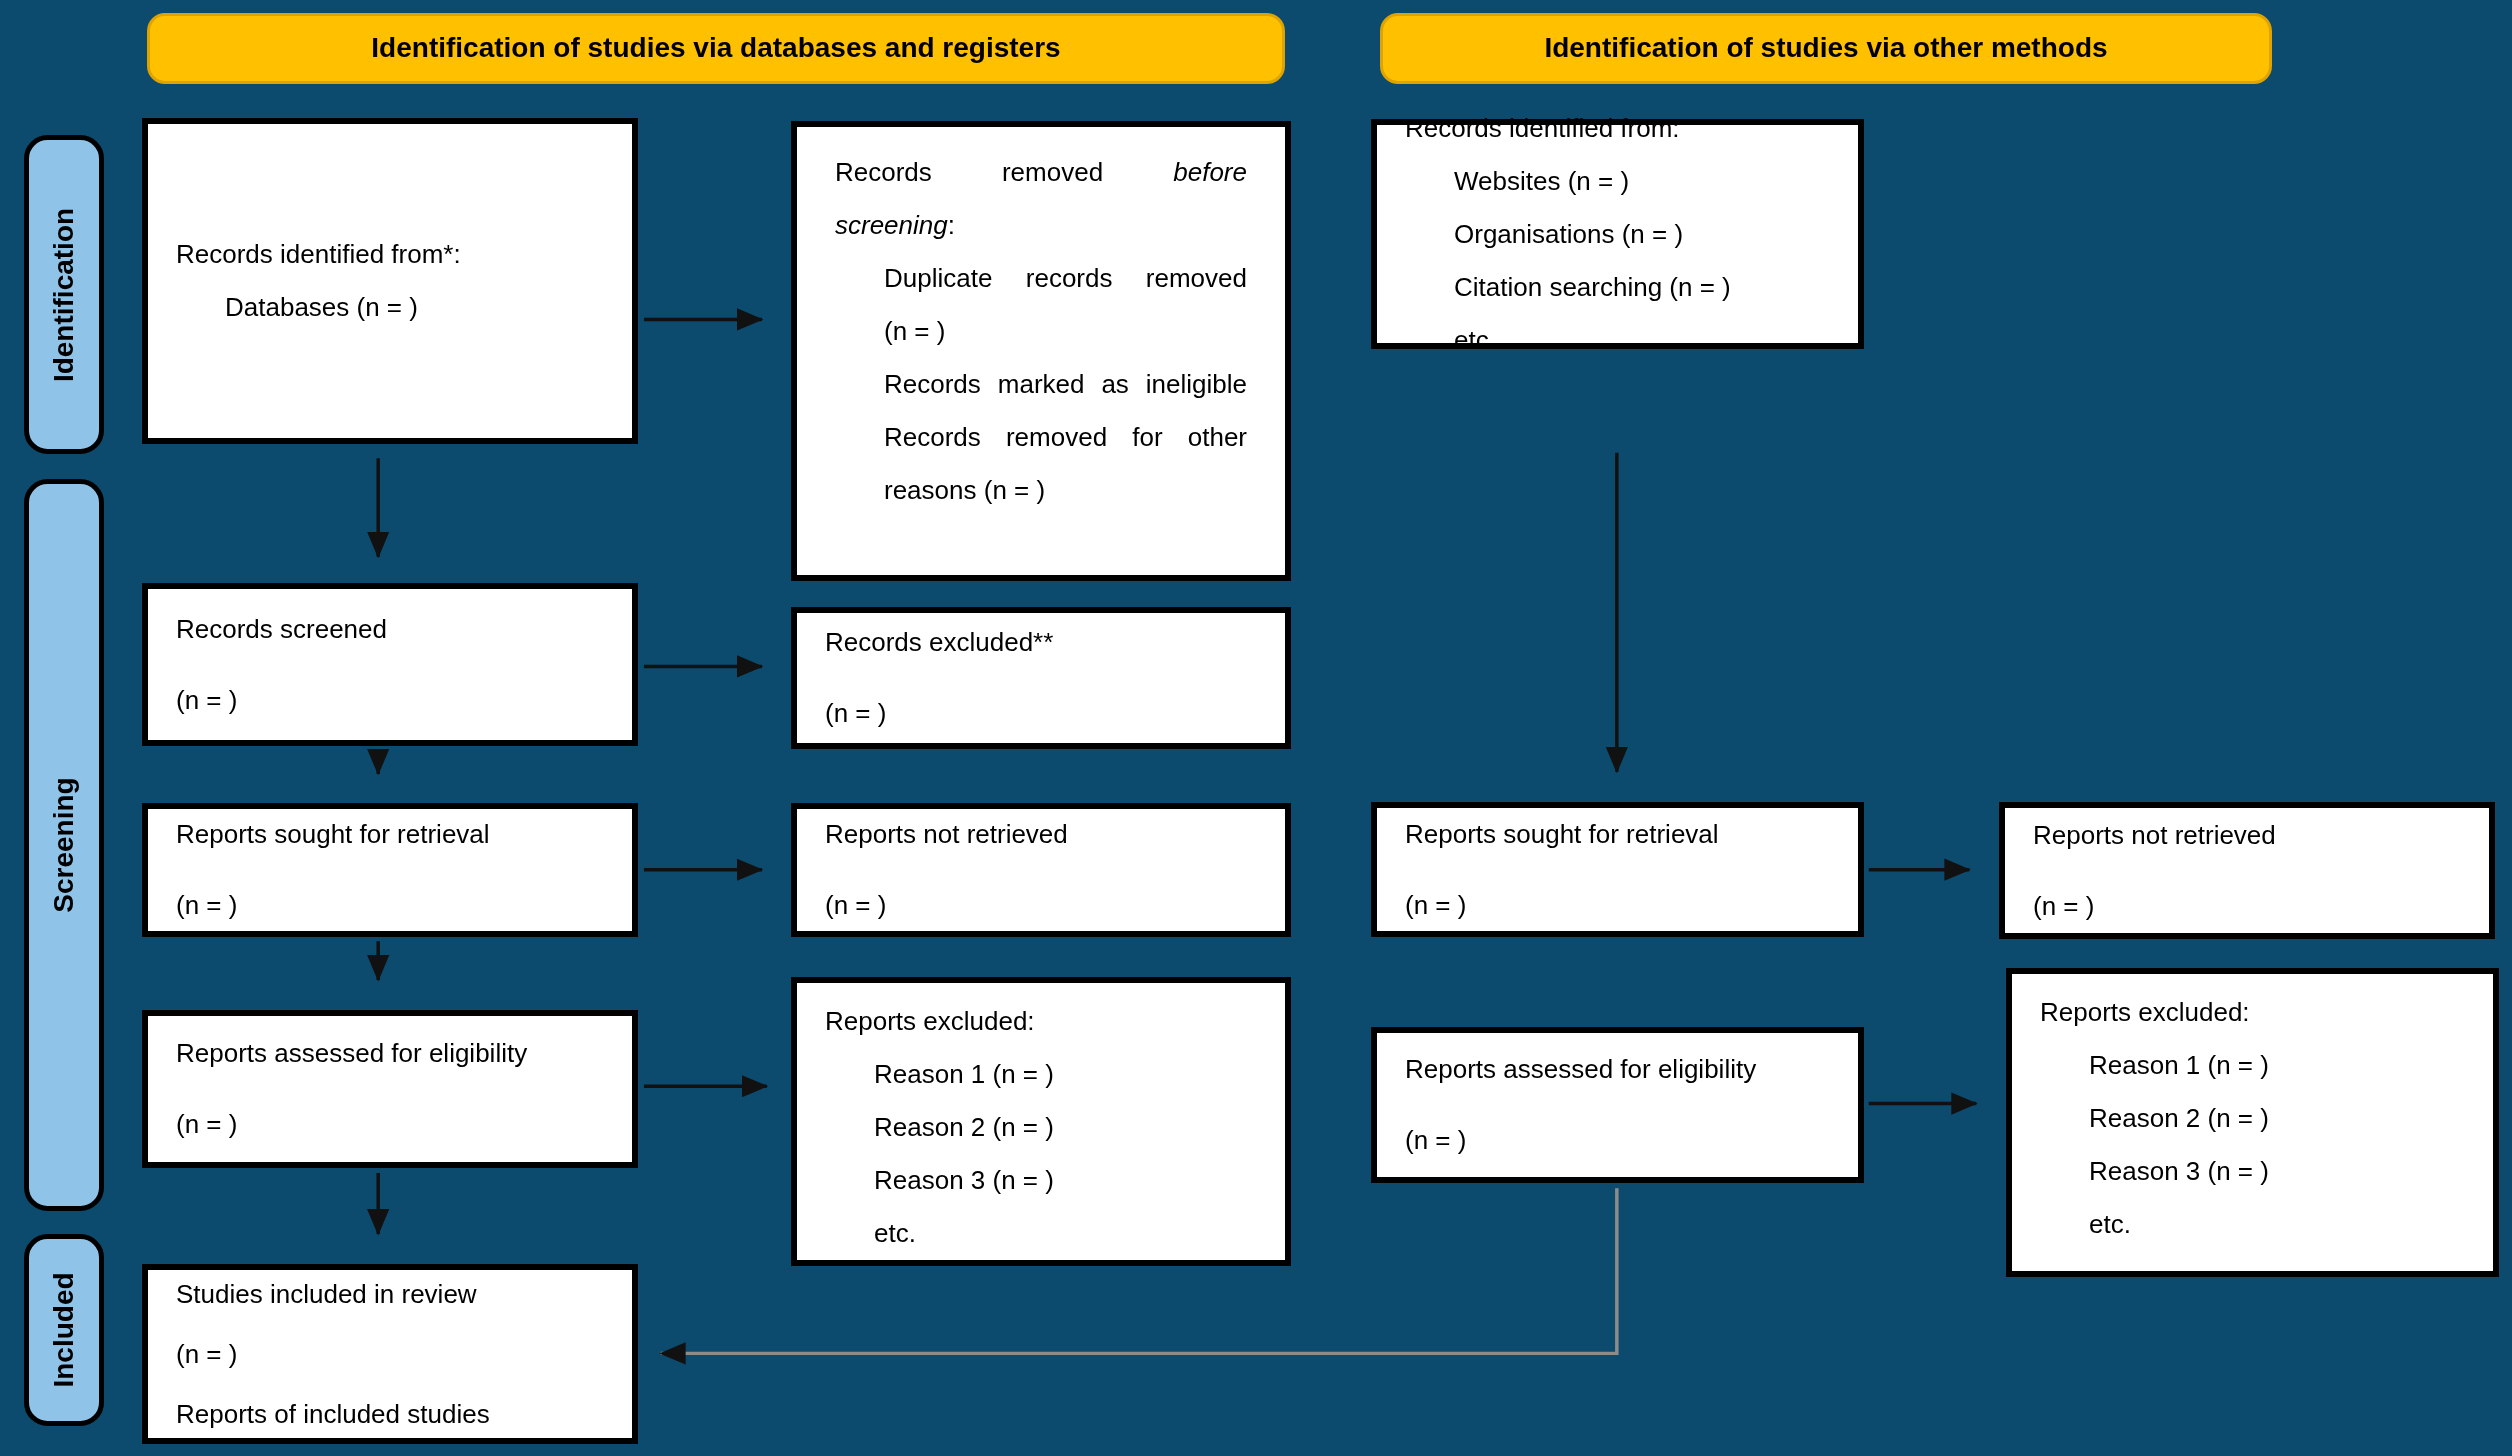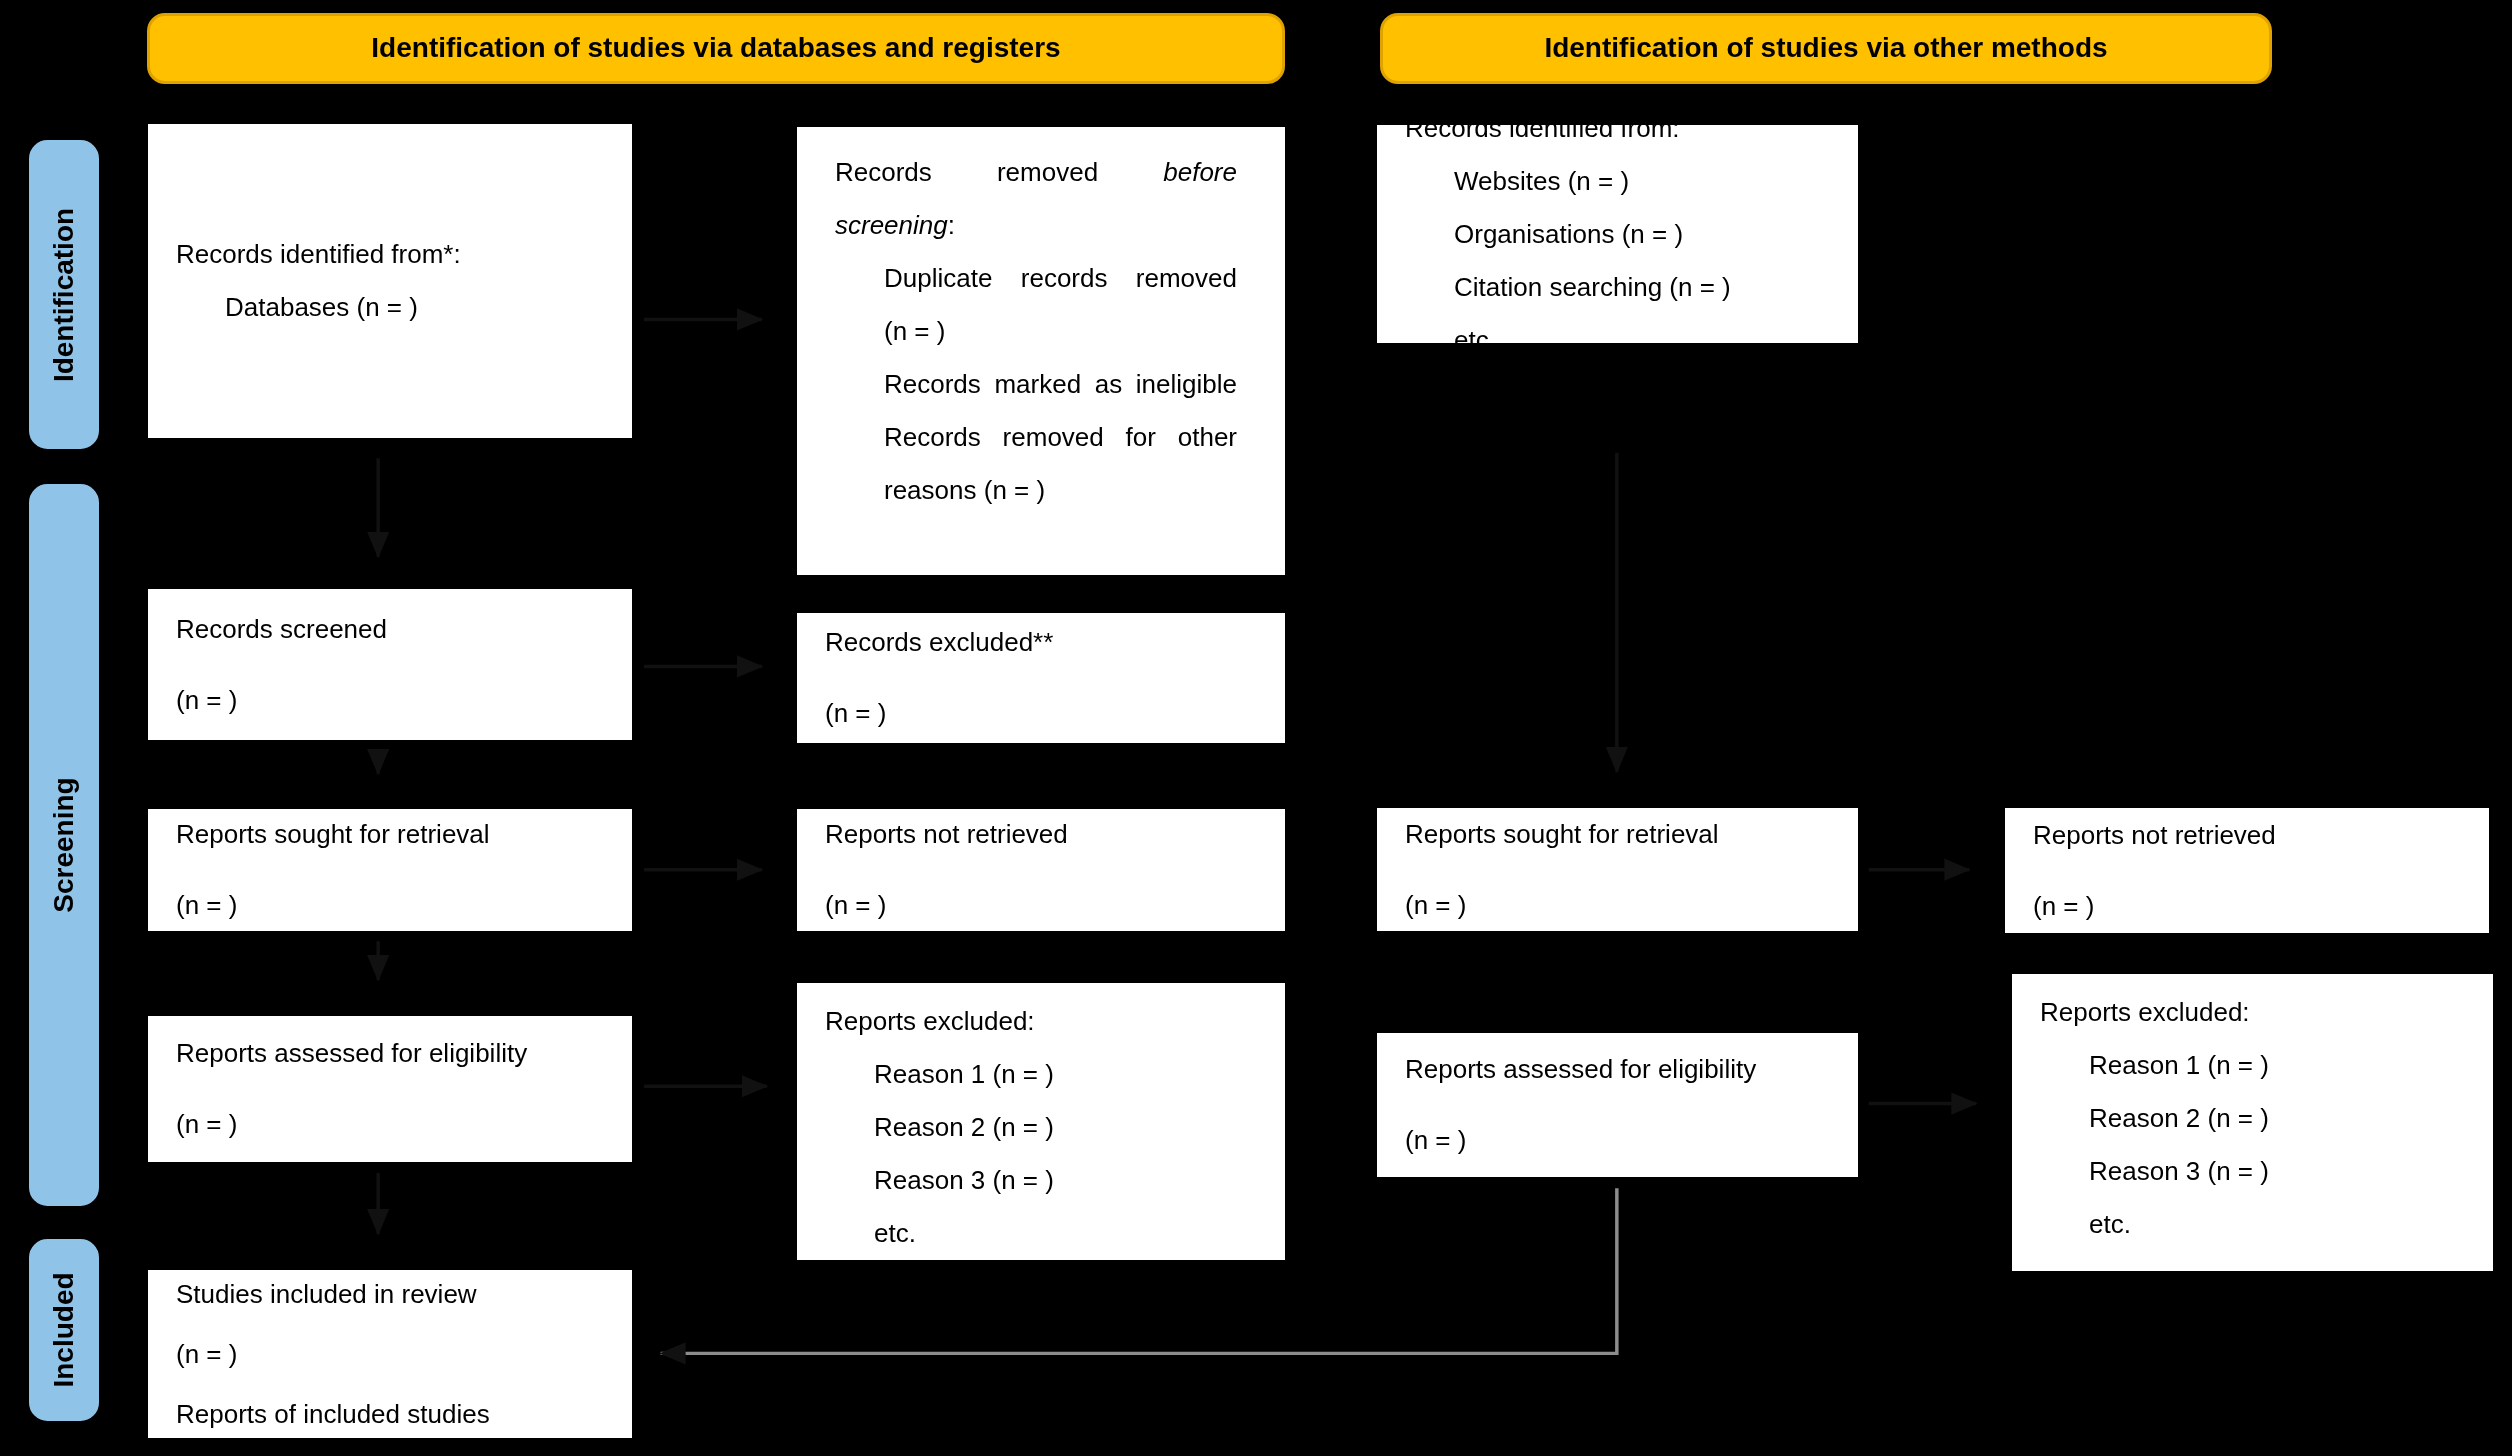--- a/index.html
+++ b/index.html
@@ -1,19 +1,19 @@
 <!DOCTYPE html>
 <html style="--banner-fill: #FFC000; --banner-border: #DFA300; --stage-fill: #90C3E8;font-size:11px"><head>
 <meta charset="utf-8">
 <style>
   html,body{margin:0;padding:0;background:#ffffff;}
   #stage{
     position:relative;
     width:2512px;height:1457px;
-    background:#000000;
+    background:#0c4a6e;
     font-family:"Liberation Sans","DejaVu Sans",sans-serif;
     color:#000;
     overflow:hidden;
   }
   
   .banner{
     position:absolute;
     height:71px;
     background:var(--banner-fill,#FFC000);
     border:3.5px solid var(--banner-border,#DFA300);
@@ -52,21 +52,21 @@
     font-size:26px;
   }
   .box .line{line-height:53px;min-height:53px;}
   .box .line.indent{margin-left:49px;}
   .box .line.spread{text-align:justify;text-align-last:justify;}
   .box.top{justify-content:flex-start;}
   .gap26{row-gap:18px;}
   .gap6{row-gap:7px;}
   .pad28{padding-top:19.4px;}
   .pad22{padding-top:12px;}
-  .pad55{padding-left:38px;padding-right:48px;}
+  .pad55{padding-left:38px;padding-right:38px;}
   
   .pos-a {left:142px; top:118px; width:496px; height:326px;}
   .pos-b {left:142px; top:583px; width:496px; height:163px;justify-content:center;}
   .pos-d {left:142px; top:803px;width:496px; height:134px;}
   .pos-e {left:142px; top:1010px;width:496px; height:158px;}
   .pos-f {left:142px; top:1264px;width:496px; height:180px;}
   .pos-c {left:791px;top:121px; width:500px; height:460px;}
   .pos-g {left:791px;top:607px; width:500px; height:142px;}
   .pos-h {left:791px;top:803px;width:500px; height:134px;}
   .pos-i {left:791px;top:977px;width:500px; height:289px;}

